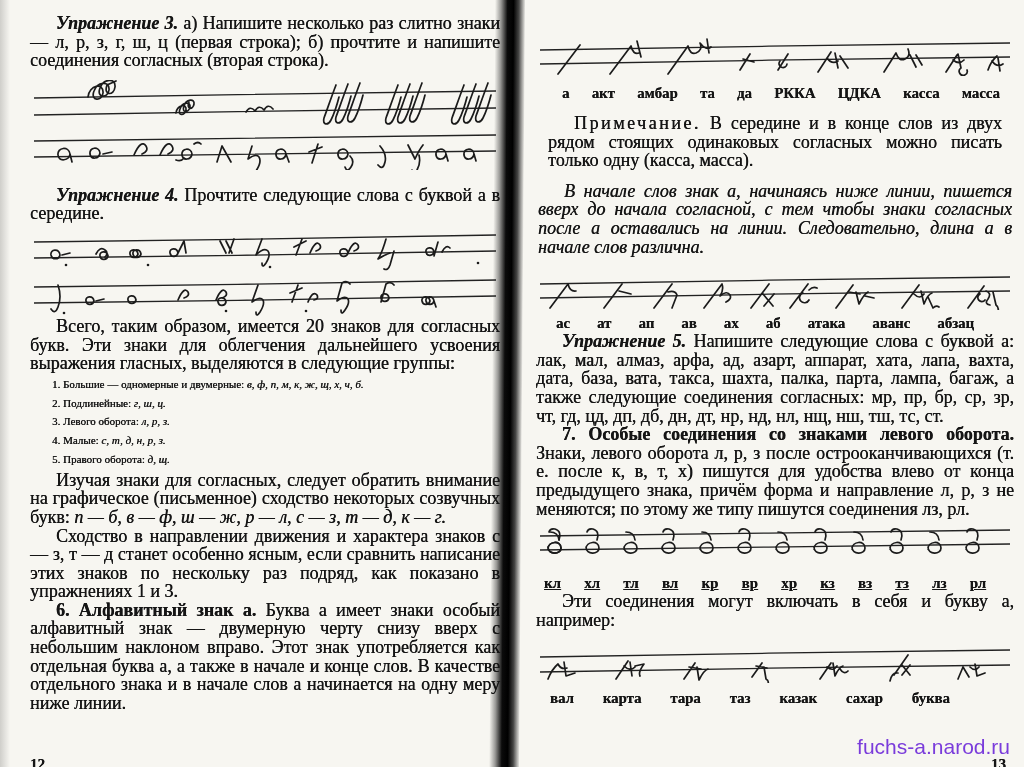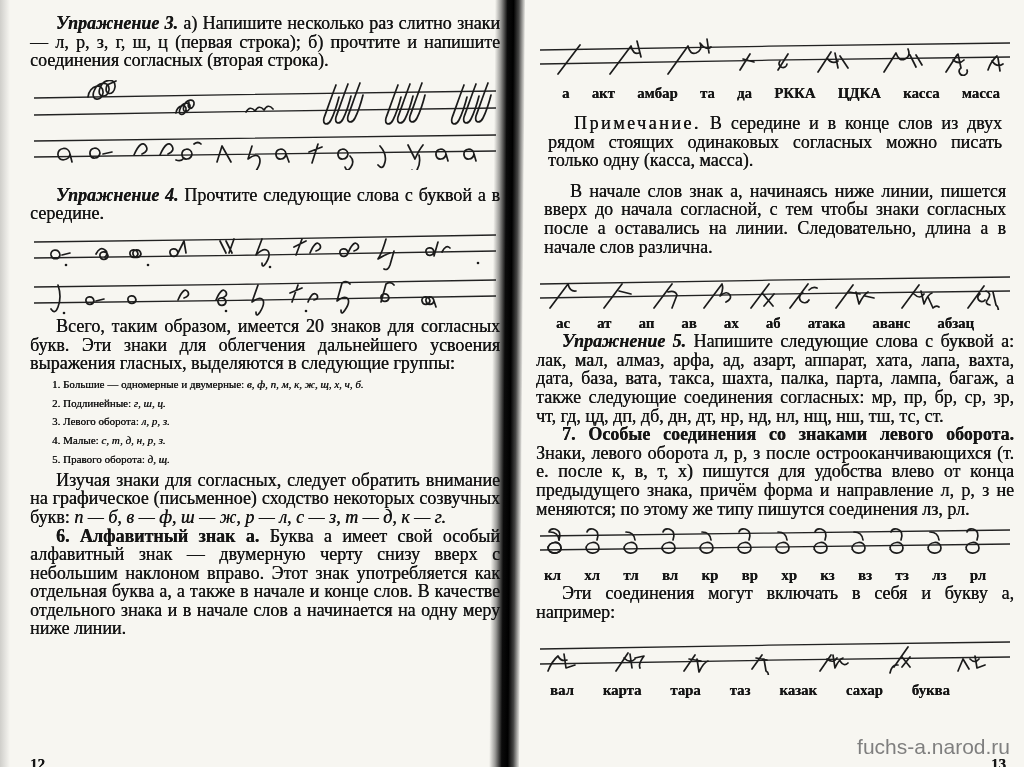--- a/index.html
+++ b/index.html
@@ -30,28 +30,28 @@
     text-indent:22px;text-shadow:.3px 0 0 currentColor;}
   .steno{display:block;}
   .steno path.rule{stroke:#222;stroke-width:1.3;fill:none;}
   .steno path.ink{stroke:#1b1b1b;stroke-width:1.7;fill:none;
     stroke-linecap:round;stroke-linejoin:round;}
   .steno circle{fill:#1b1b1b;}
   .word-row{display:flex;justify-content:space-between;font-weight:bold;
     font-size:14.8px;line-height:18px;text-shadow:.2px 0 0 currentColor;}
   .row1{padding:0 14px 0 26px;margin-top:8px;}
   .row2{padding:0 40px 0 20px;margin-top:4px;}
-  .row3{padding:0 28px 0 8px;margin-top:6px;}
+  .row3{padding:0 28px 0 8px;margin-top:14px;text-decoration:underline;}
   .row4{padding:0 64px 0 14px;margin-top:6px;}
   .pageno{position:absolute;font-size:15px;font-weight:bold;
     text-shadow:.3px 0 0 currentColor;}
   .pageno-left{left:0;bottom:8px;}
   .pageno-right{right:8px;bottom:2px;}
   .watermark{position:absolute;right:4px;bottom:16px;
-    font-family:"Liberation Sans", sans-serif;font-size:21px;color:#737373;
+    font-family:"Liberation Sans", sans-serif;font-size:21px;color:#6d28d9;
     opacity:.9;white-space:nowrap;}
   .mt2{margin-top:2px;} .mt4{margin-top:4px;} .mt6{margin-top:6px;}
   .mt8{margin-top:8px;} .mt10{margin-top:10px;} .mt12{margin-top:12px;}
   .mt14{margin-top:14px;} .mt16{margin-top:16px;}
   .mt22{margin-top:22px;}
 </style>
 </head>
 <body>
 
 <div class="edge-left"></div>
@@ -113,23 +113,24 @@
       <div class="group-item"><span>2. Подлинейные:</span> <span class="i">г, ш, ц.</span></div>
       <div class="group-item"><span>3. Левого оборота:</span> <span class="i">л, р, з.</span></div>
       <div class="group-item"><span>4. Малые:</span> <span class="i">с, т, д, н, р, з.</span></div>
       <div class="group-item"><span>5. Правого оборота:</span> <span class="i">д, щ.</span></div>
     </div>
 
   <p class="para indent mt4" style="margin:0;">
     <span>Изучая знаки для согласных, следует обратить внимание на графическое (письменное) сходство некоторых созвучных букв:</span><span class="i"> п — б, в — ф, ш — ж, р — л, с — з, т — д, к — г.</span>
   </p>
 
+  <p class="para indent mt4" style="margin:0;">Сходство в направлении движения и характера знаков с — з, т — д станет особенно ясным, если сравнить написание этих знаков по нескольку раз подряд, как показано в упражнениях 1 и 3.</p>
 
   <p class="para indent mt6" style="margin:0;">
-    <span class="b">6. Алфавитный знак а.</span><span> Буква а имеет свой особый алфавитный знак — двумерную черту снизу вверх с небольшим наклоном вправо. Этот знак употребляется как отдельная буква а, а также в начале и конце слов. В качестве отдельного знака и в начале слов а начинается на одну меру ниже линии.</span>
+    <span class="b">6. Алфавитный знак а.</span><span> Буква а имеет знаки особый алфавитный знак — двумерную черту снизу вверх с небольшим наклоном вправо. Этот знак употребляется как отдельная буква а, а также в начале и конце слов. В качестве отдельного знака и в начале слов а начинается на одну меру ниже линии.</span>
   </p>
 
   <div class="pageno pageno-left">12</div>
 </div>
 
 <div class="page page-right">
 
   <svg class="steno mt22" width="478" height="46" viewBox="0 0 478 46">
     <path class="rule" d="M4,20 C150,17 330,15 474,13"></path>
     <path class="rule" d="M4,34 C150,31 330,29 474,27"></path>
@@ -146,21 +147,21 @@
       <span>РККА</span>
       <span>ЦДКА</span>
       <span>касса</span>
       <span>масса</span>
     </div>
 
   <p class="para indent mt14" style="margin:12px;">
     <span class="sp">Примечание.</span><span> В середине и в конце слов из двух рядом стоящих одинаковых согласных можно писать только одну (касса, масса).</span>
   </p>
 
-  <p class="para indent" style="margin:8px;">В начале слов знак а, начинаясь ниже линии, пишется вверх до начала согласной, с тем чтобы знаки согласных после а оставались на линии. Следовательно, длина а в начале слов различна.</p>
+  <p class="para indent" style="margin:2px;font-style:italic;">В начале слов знак а, начинаясь ниже линии, пишется вверх до начала согласной, с тем чтобы знаки согласных после а оставались на линии. Следовательно, длина а в начале слов различна.</p>
 
   <svg class="steno mt10" width="478" height="44" viewBox="0 0 478 44">
     <path class="rule" d="M4,18 C150,15 330,13 474,11"></path>
     <path class="rule" d="M4,32 C150,29 330,27 474,25"></path>
     <path class="ink" d="M14,42 l18,-24 q2,8 8,7 M68,42 l18,-24 m-3,7 l12,3 M118,42 l18,-24 m-4,8 q7,-2 9,3 l-5,13 M168,42 l18,-24 q2,6 -2,12 q7,-6 10,-1 q2,4 -4,7 M215,42 l18,-24 m-6,10 l10,12 m1,-12 l-10,12 M254,42 l18,-24 m-5,9 a5,5 0 1 0 6,7 m0,-10 q4,-4 8,-2 M300,42 l17,-23 m-4,7 l11,2 m-4,-2 l3,12 q5,-10 9,-12 m-3,4 l9,2 M366,42 l17,-23 m-5,9 q6,6 10,0 m-3,-3 l3,13 q4,-10 8,-11 m-4,4 l5,11 q3,-3 6,-1 M432,42 l16,-22 m-4,8 a4,4 0 1 0 5,6 m1,-9 q6,2 2,8 q-4,5 2,6 m3,-13 l3,13 q4,3 1,8"></path>
   </svg>
 
   <div class="word-row row2">
 
   <span>ас</span>

